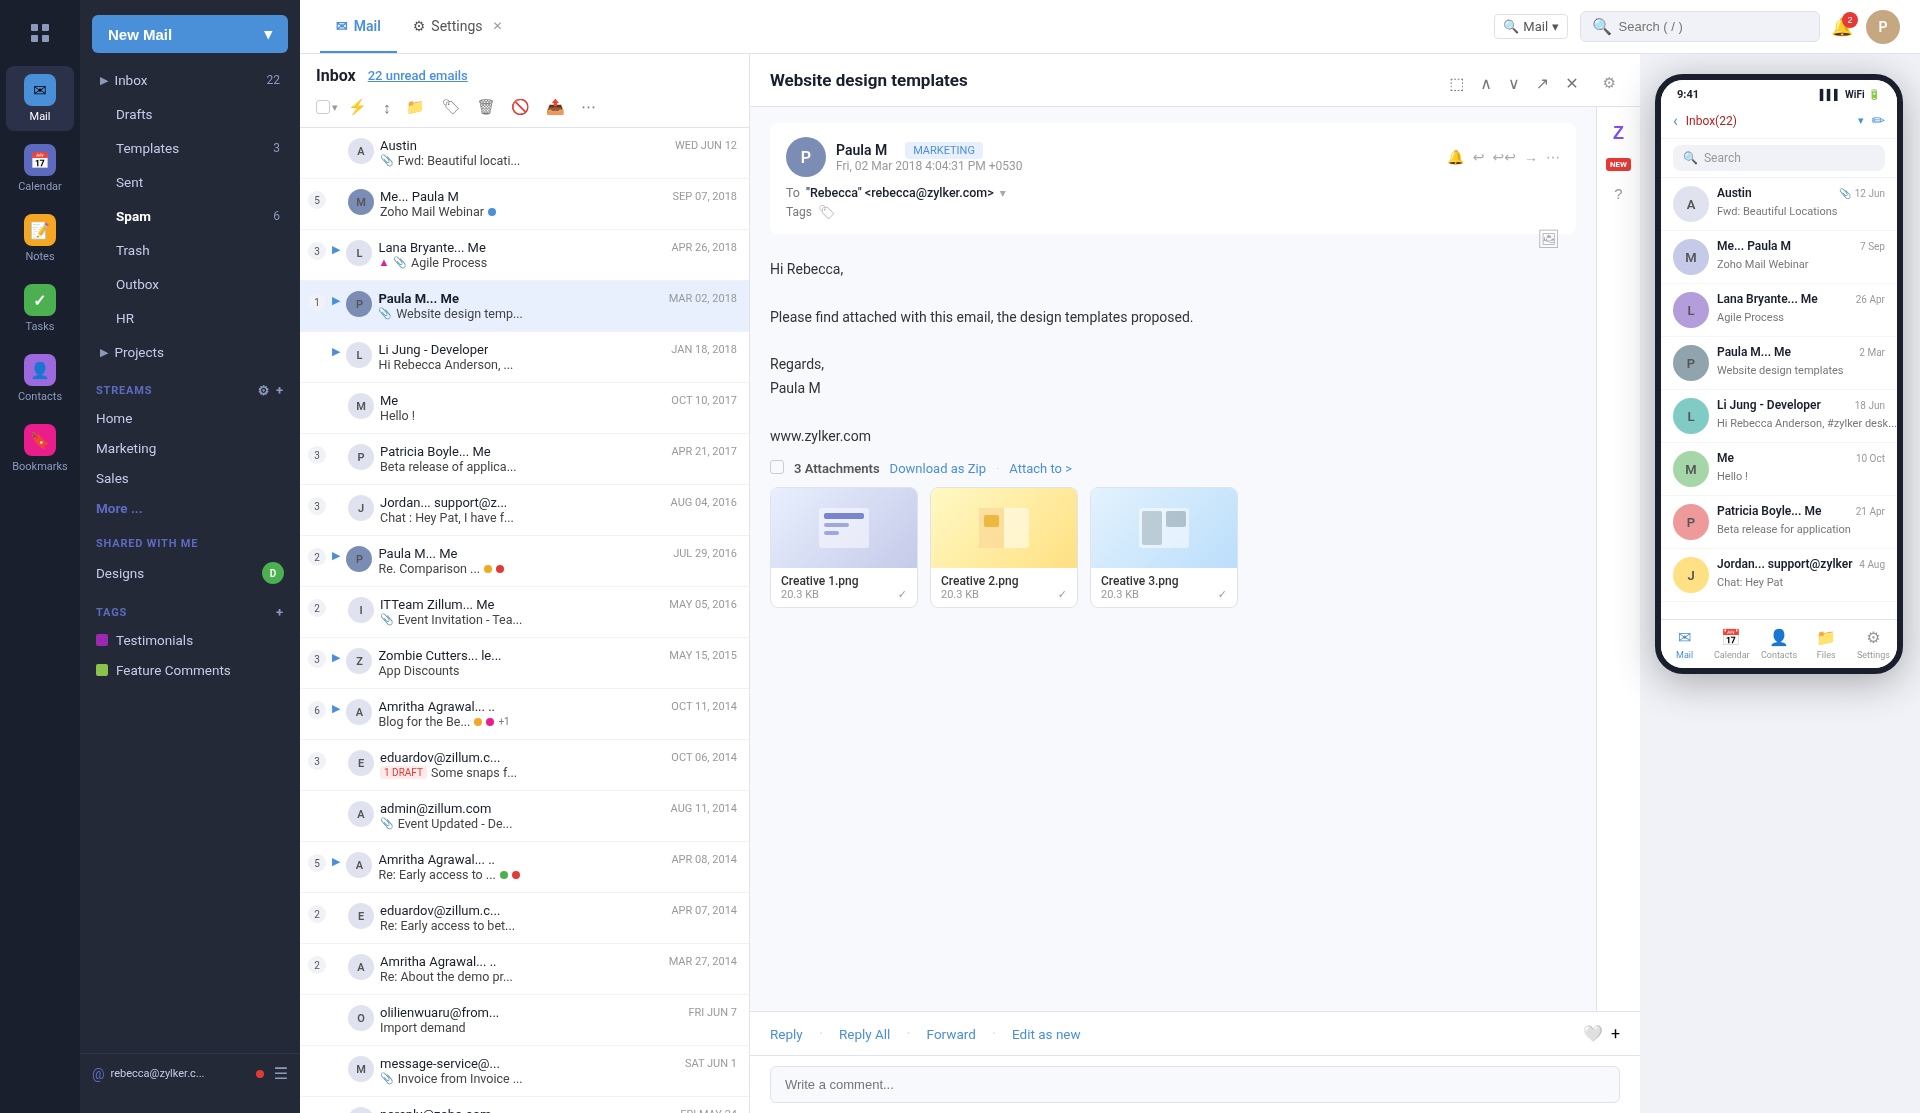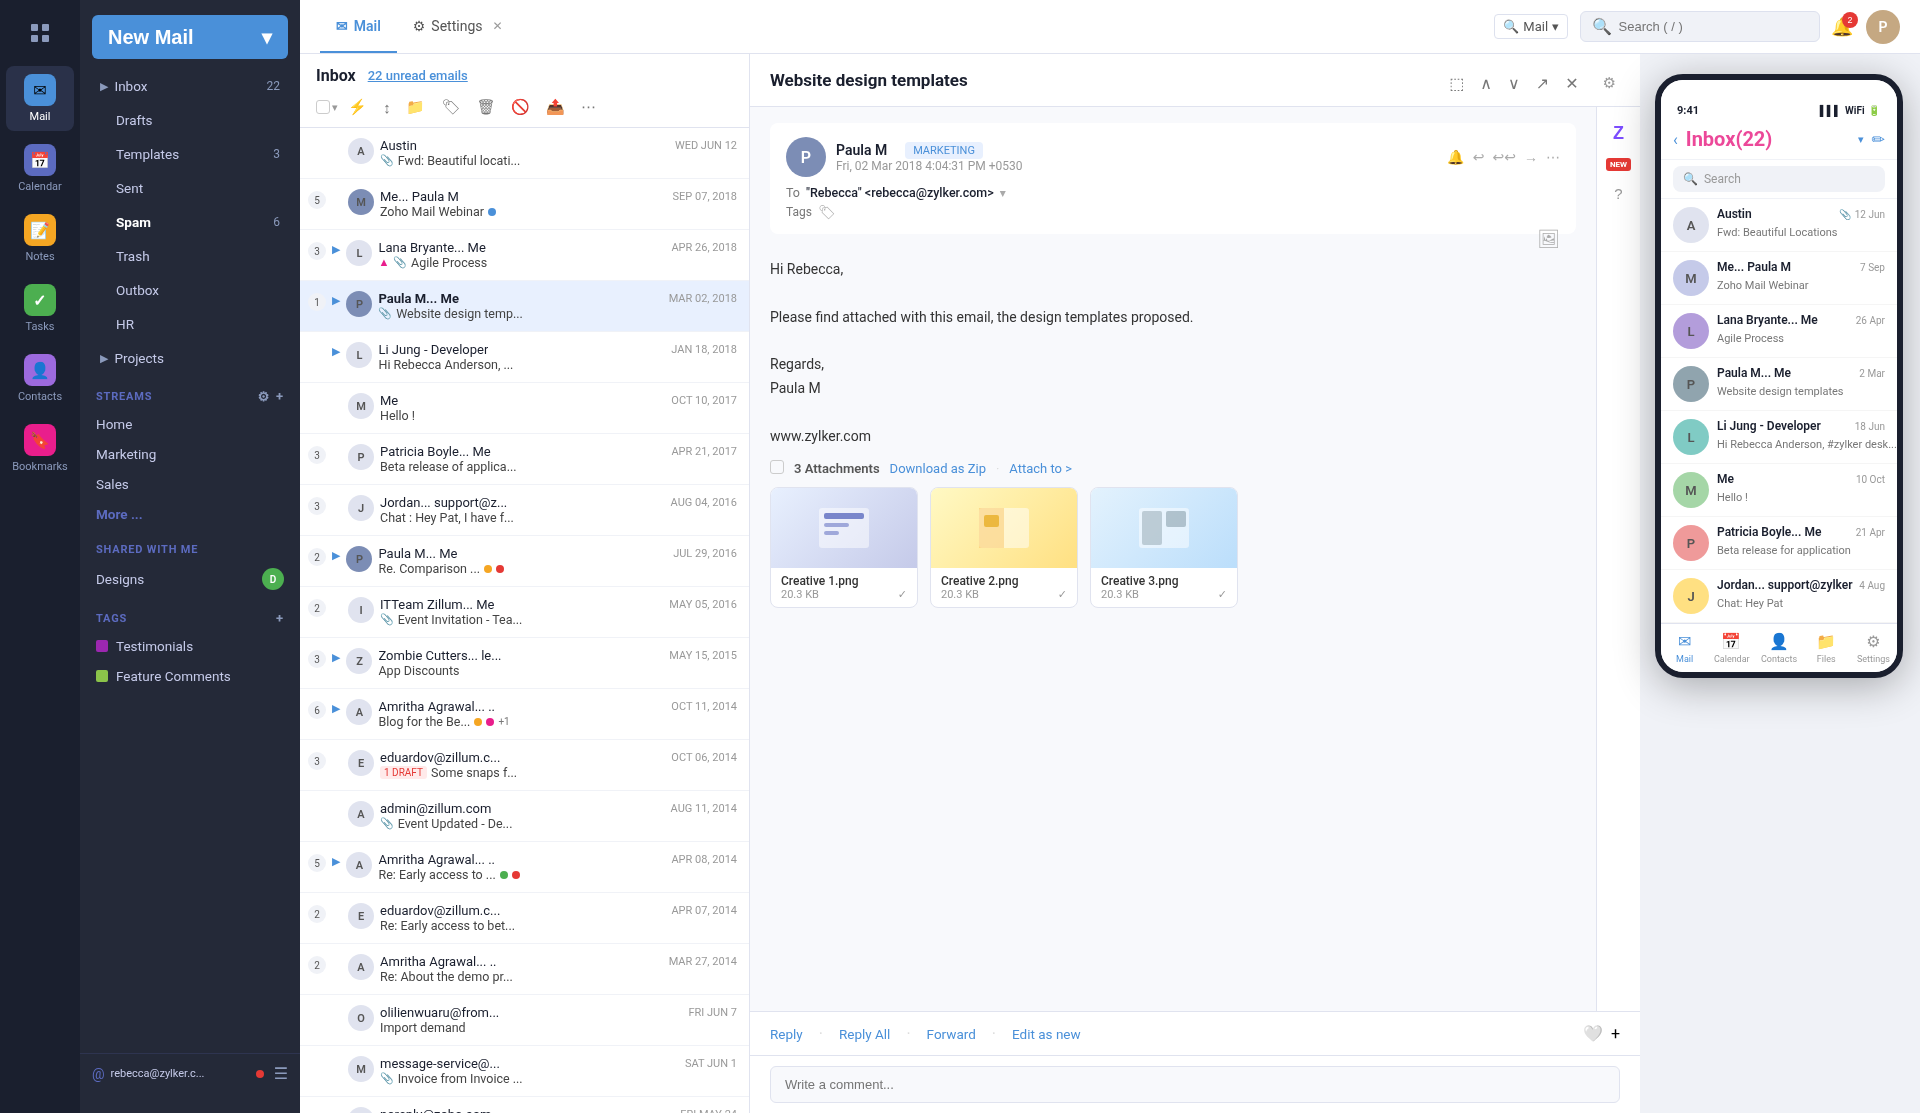--- a/index.html
+++ b/index.html
@@ -58,21 +58,21 @@
       overflow-y: auto;
       padding-bottom: 20px;
     }
     .new-mail-btn {
       margin: 15px 12px 10px;
       background: #4a90d9;
       color: #fff;
       border: none;
       border-radius: 6px;
       padding: 10px 16px;
-      font-size: 20px;
+      font-size: 15px;
       font-weight: 600;
       cursor: pointer;
       display: flex;
       align-items: center;
       justify-content: space-between;
       width: calc(100% - 24px);
     }
     .folder-item {
       display: flex; align-items: center;
       padding: 8px 16px;
@@ -391,38 +391,38 @@
       background: #fff;
       border-radius: 28px;
       border: 6px solid #1a1f2e;
       overflow: hidden;
       display: flex;
       flex-direction: column;
       box-shadow: 0 8px 40px rgba(0,0,0,0.3);
     }
     .phone-status-bar {
       background: #fff;
-      padding: 24px 16px 4px;
+      padding: 8px 16px 4px;
       display: flex;
       align-items: center;
       justify-content: space-between;
       font-size: 11px;
       font-weight: 700;
       color: #1a1f2e;
       gap: 41px;
     }
     .phone-status-right { display: flex; gap: 4px; align-items: center; font-size: 10px; }
     .phone-header {
       background: #fff;
       padding: 6px 12px 8px;
       display: flex; align-items: center; gap: 8px;
       border-bottom: 1px solid #f0f2f7;
     }
     .phone-back { color: #4a90d9; font-size: 16px; cursor: pointer; }
-    .phone-inbox-title { flex: 1; font-size: 20px; font-weight: 700; color: #ec4899; }
+    .phone-inbox-title { flex: 1; font-size: 12px; font-weight: 400; color: #b91c1c; }
     .phone-compose { color: #4a90d9; font-size: 16px; cursor: pointer; }
     .phone-search {
       padding: 6px 12px;
       background: #fff;
       border-bottom: 1px solid #f0f2f7;
     }
     .phone-search-box {
       background: #f0f2f7;
       border-radius: 8px;
       padding: 6px 10px;

